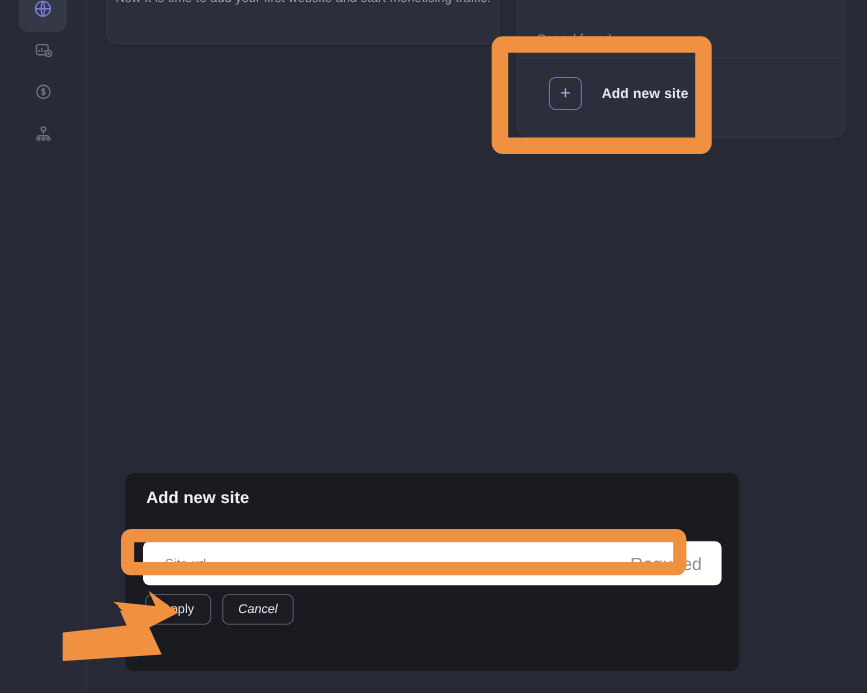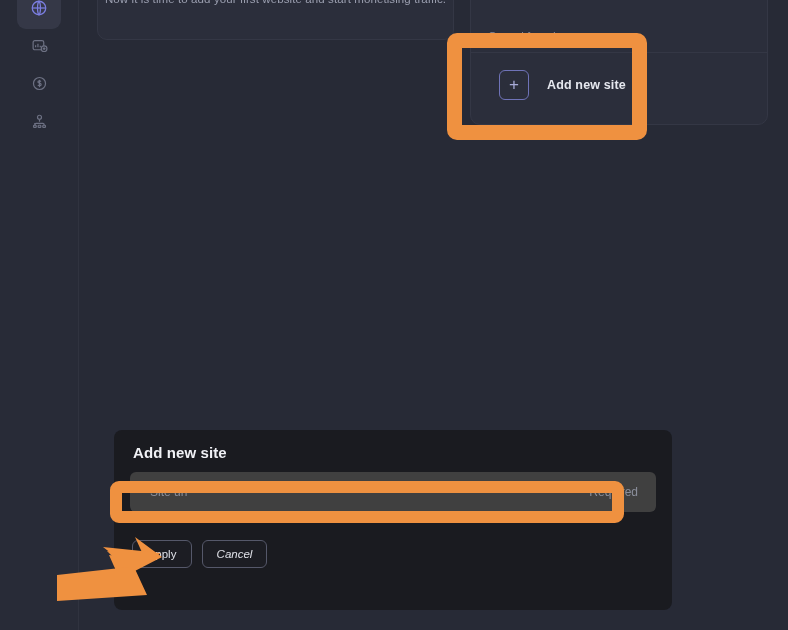--- a/index.html
+++ b/index.html
@@ -154,41 +154,41 @@
     left: 19px;
     top: 14px;
     font-size: 15px;
     font-weight: 700;
     color: #f0f1f5;
     letter-spacing: 0.1px;
   }
   #site-url-field {
     position: absolute;
     left: 16px;
-    top: 42px;
+    top: 62px;
     width: 526px;
     height: 40px;
-    background: #404040;
+    background: #ffffff;
     border-radius: 6px;
     box-sizing: border-box;
     cursor: text;
     text-align: center;
   }
   #site-url-input {
     position: absolute;
     left: 20px;
     top: 13px;
     font-size: 12px;
     color: #8b8f9c;
   }
   #site-url-required {
     position: absolute;
     right: 18px;
     top: 13px;
-    font-size: 12px;
+    font-size: 16px;
     color: #8b8f9c;
   }
   .modal-btn {
     position: absolute;
     top: 110px;
     height: 28px;
     border: 1px solid #55586a;
     border-radius: 6px;
     background: #1c1d23;
     color: #dfe1e8;

